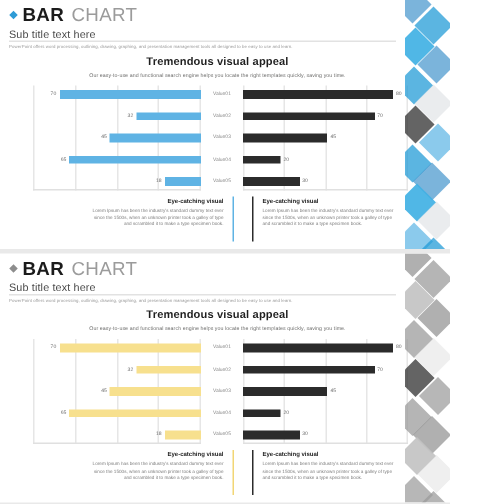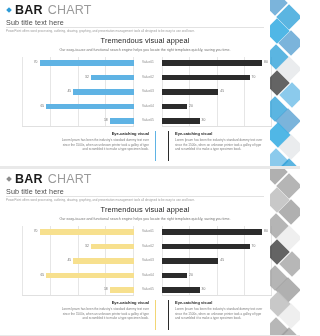--- a/index.html
+++ b/index.html
@@ -18,21 +18,21 @@
   .logo-ico i{position:absolute;left:1px;top:1px;width:4px;height:4px;background:#2e9bd6;transform:rotate(45deg);display:block;}
   .logo-ico.gray i{background:#8d8d8d;}
   .t-bold{font-size:12.5px;font-weight:bold;color:#1b1b1b;letter-spacing:.2px;line-height:13px;}
   .t-light{font-size:12.5px;font-weight:normal;color:#9b9b9b;letter-spacing:.2px;line-height:13px;margin-left:3px;}
   .subtitle{font-size:7.2px;color:#4a4a4a;margin-top:1px;letter-spacing:.1px;line-height:9px;}
   .microtext{font-size:2.9px;color:#9a9a9a;margin-top:2px;line-height:4px;letter-spacing:.05px;}
   .hdr-rule{position:absolute;left:6px;top:27px;width:258px;height:1px;background:#e2e2e2;}
 
   
   .chart-head{position:absolute;left:30px;top:36px;width:230px;text-align:center;}
-  .ch-title{font-size:7.4px;font-weight:normal;color:#1f1f1f;letter-spacing:.1px;}
+  .ch-title{font-size:7.4px;font-weight:bold;color:#1f1f1f;letter-spacing:.1px;}
   .ch-sub{font-size:3.5px;color:#70706f;margin-top:2.5px;letter-spacing:.05px;}
 
   
   .chart{position:absolute;left:22px;top:57px;width:250px;height:70px;}
   .panes{position:absolute;inset:0;display:flex;}
 
   .pane{position:relative;height:100%;}
   .pane.left{width:112px;}
   .pane.mid{width:28px;}
   .pane.right{width:110px;}

